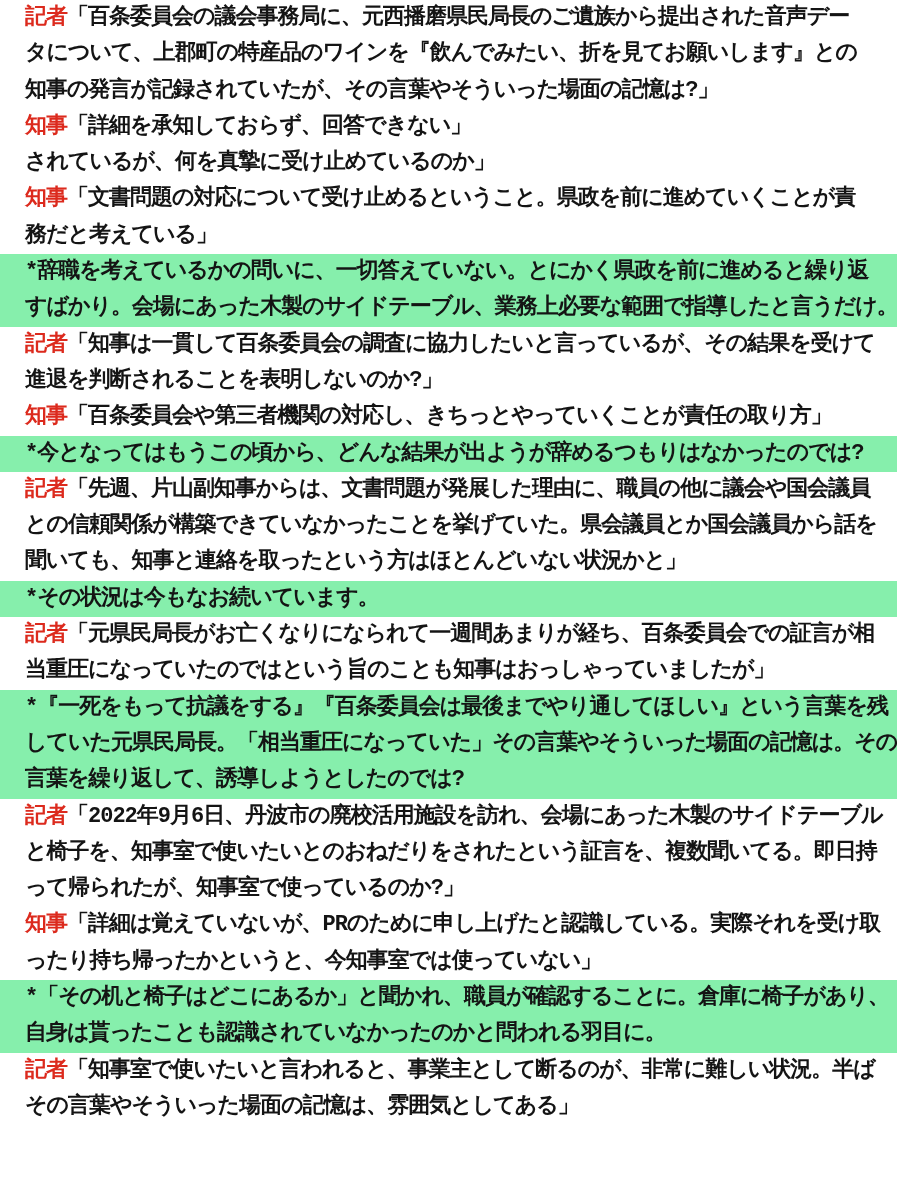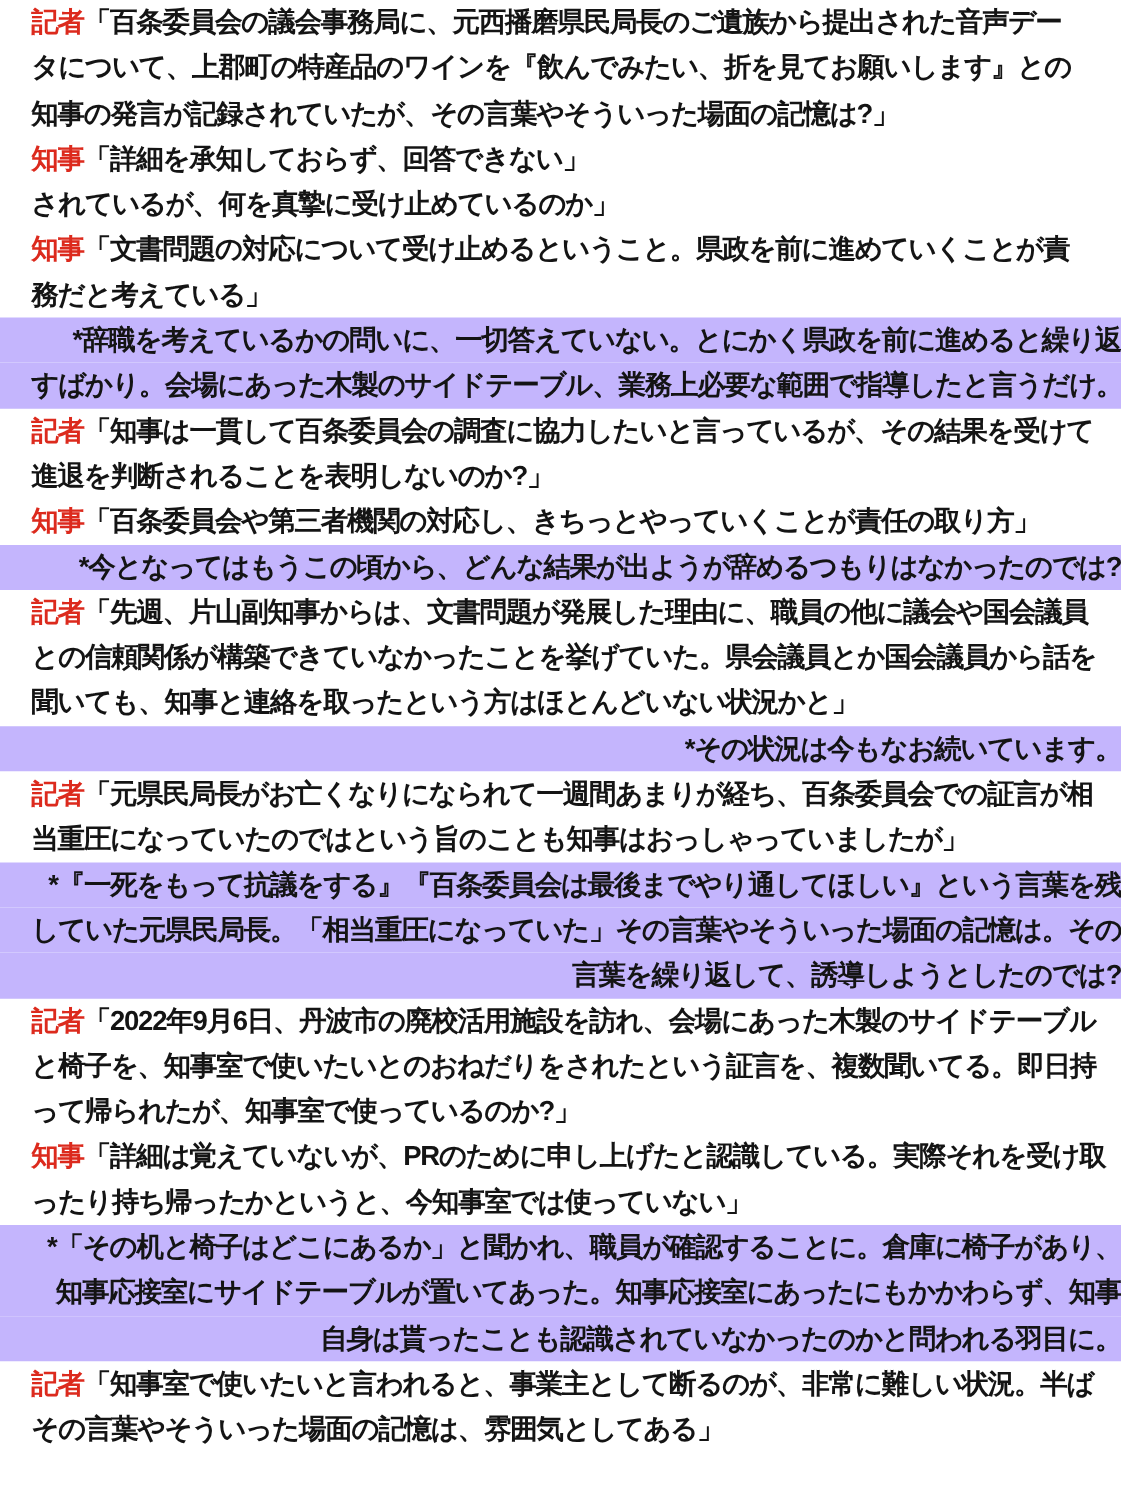--- a/index.html
+++ b/index.html
@@ -21,24 +21,24 @@
   }
   .line {
     height: 36.3px;
     line-height: 36.3px;
     padding-left: 25px;
     font-size: 22px;
     letter-spacing: -1px;
     white-space: nowrap;
     overflow: hidden;
     box-sizing: border-box;
+    font-family: Liberation Mono, monospace;
   }
   .line.hl {
-    background: #c4b5fd;
-    text-align: right;
+    background: #86efac;
   }
   .spk {
     color: #dc2a1d;
   }
 </style>
 </head>
 <body>
 
 <div class="page">
   <div id="lines">
@@ -63,18 +63,17 @@
       <div class="line">当重圧になっていたのではという旨のことも知事はおっしゃっていましたが」</div>
       <div class="line hl">*『一死をもって抗議をする』『百条委員会は最後までやり通してほしい』という言葉を残</div>
       <div class="line hl">していた元県民局長。「相当重圧になっていた」その言葉やそういった場面の記憶は。その</div>
       <div class="line hl">言葉を繰り返して、誘導しようとしたのでは?</div>
       <div class="line"><span class="spk">記者</span>「2022年9月6日、丹波市の廃校活用施設を訪れ、会場にあった木製のサイドテーブル</div>
       <div class="line">と椅子を、知事室で使いたいとのおねだりをされたという証言を、複数聞いてる。即日持</div>
       <div class="line">って帰られたが、知事室で使っているのか?」</div>
       <div class="line"><span class="spk">知事</span>「詳細は覚えていないが、PRのために申し上げたと認識している。実際それを受け取</div>
       <div class="line">ったり持ち帰ったかというと、今知事室では使っていない」</div>
       <div class="line hl">*「その机と椅子はどこにあるか」と聞かれ、職員が確認することに。倉庫に椅子があり、</div>
-      <div class="line hl">知事応接室にサイドテーブルが置いてあった。知事応接室にあったにもかかわらず、知事</div>
       <div class="line hl">自身は貰ったことも認識されていなかったのかと問われる羽目に。</div>
       <div class="line"><span class="spk">記者</span>「知事室で使いたいと言われると、事業主として断るのが、非常に難しい状況。半ば</div>
       <div class="line">その言葉やそういった場面の記憶は、雰囲気としてある」</div>
     </div>
 </div>
 
 </body></html>

